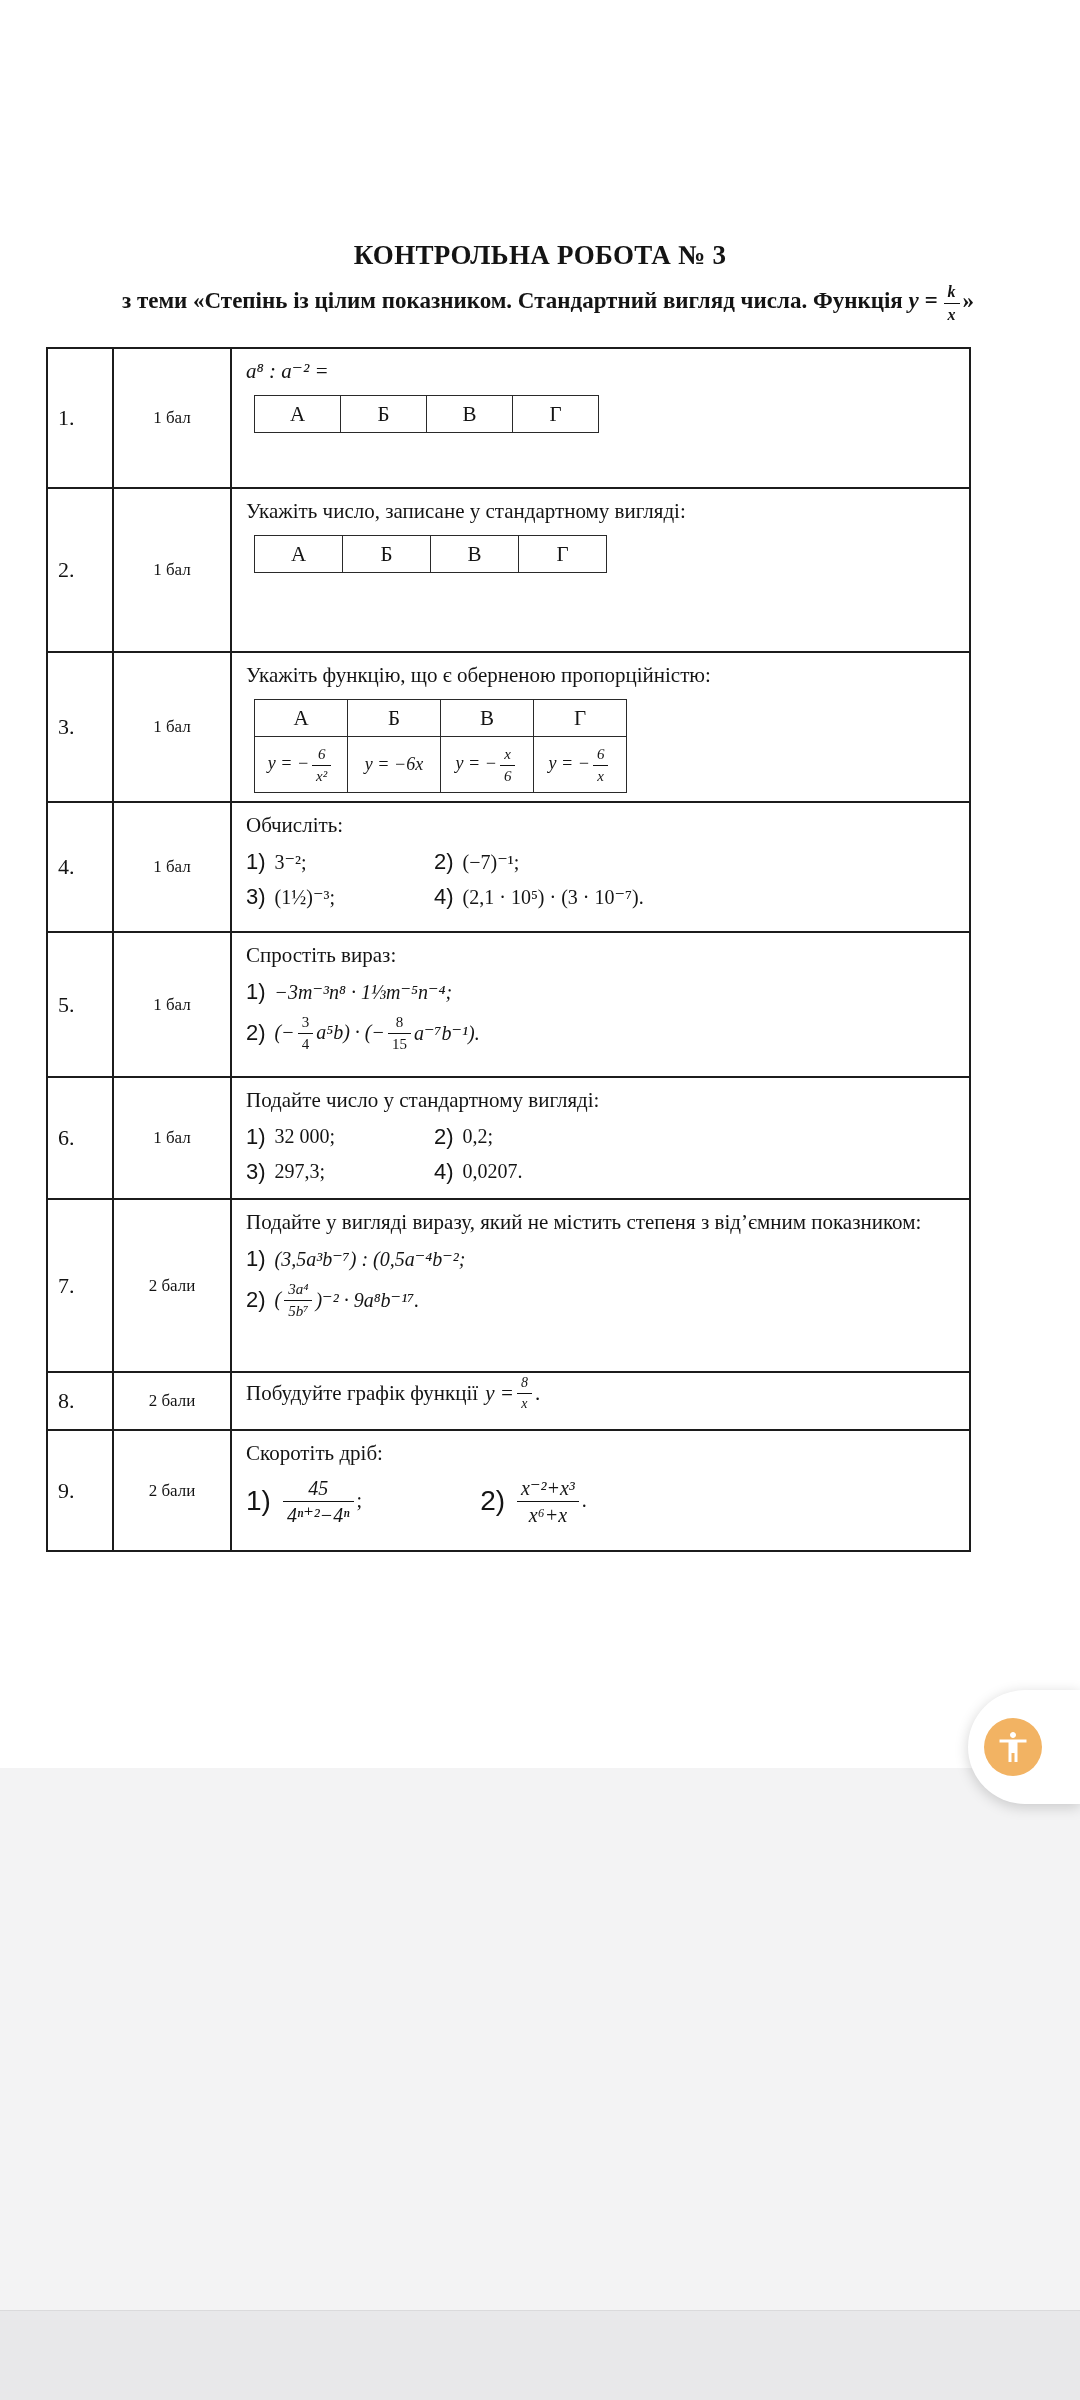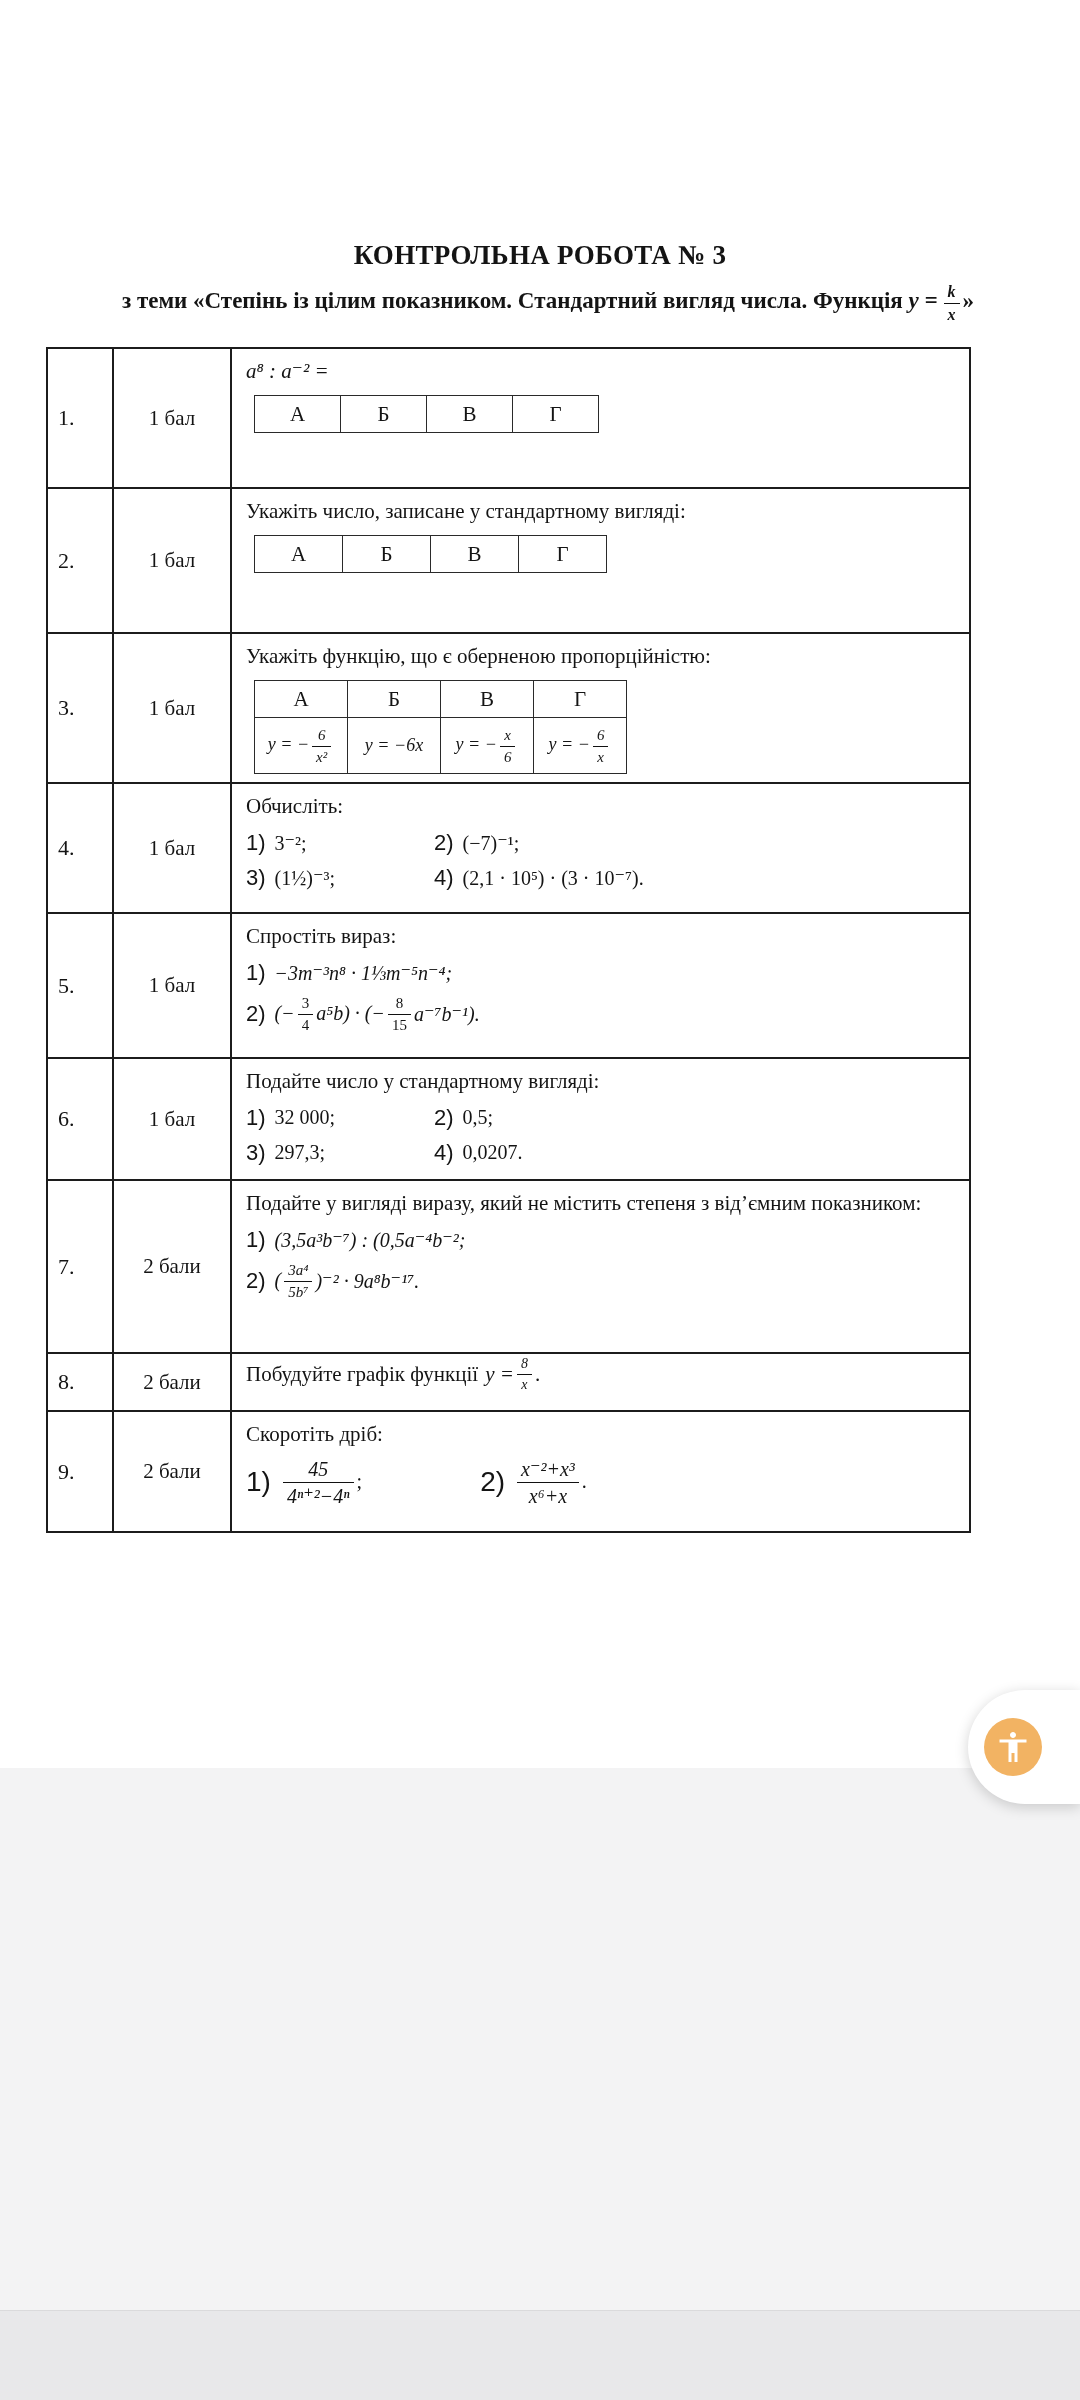--- a/index.html
+++ b/index.html
@@ -16,25 +16,25 @@
 
   .doc-title { text-align:center; font-size:27px; font-weight:bold; letter-spacing:.3px; }
   .doc-subtitle {
     text-align:center; font-size:23px; font-weight:bold; margin-top:12px; white-space:nowrap;margin-left:16px;
   }
   .doc-subtitle .math { font-style:italic; }
 
   .main-table { border-collapse:collapse; margin:24px 0 0 46px; table-layout:fixed; }
   .main-table > tbody > tr > td { border:2px solid #1c1c1c; }
   td.qnum { font-size:22px; padding-left:10px; vertical-align:middle; }
-  td.qpts { font-size:21px; text-align:center; vertical-align:middle; }
+  td.qpts { font-size:17px; text-align:center; vertical-align:middle; }
   td.qcontent { vertical-align:top; padding:9px 13px 8px 14px; font-size:21px; }
   td.qcontent.vmid { vertical-align:middle; padding-top:2px; padding-bottom:18px;text-decoration:underline; }
 
-  .r1 > td { height:140px; } .r2 > td { height:145px;border-radius:8px; } .r3 > td { height:145px; }
+  .r1 > td { height:140px; } .r2 > td { height:164px;border-radius:8px; } .r3 > td { height:145px; }
   .r4 > td { height:130px; } .r5 > td { height:145px; } .r6 > td { height:122px; }
   .r7 > td { height:173px;border-radius:25px; } .r8 > td { height:54px; }  .r9 > td { height:121px; }
 
   .prompt { font-size:21px; line-height:1.3; }
   .prompt.just { text-align:justify; }
   .math { font-style:italic; }
   .up { font-style:normal; }
 
   .opts { border-collapse:collapse; margin:10px 0 0 8px; }
   .opts td { border:1.5px solid #2a2a2a; text-align:center; vertical-align:middle; }
@@ -224,21 +224,21 @@
       <td class="qpts">1 бал</td>
       <td class="qcontent">
         <div class="prompt">Подайте число у стандартному вигляді:</div>
         <div class="iline">
           <span class="item w1">
                 <span class="inum">1)</span>
                 <span class="mexp up">32 000;</span>
               </span>
           <span class="item">
                 <span class="inum">2)</span>
-                <span class="mexp up">0,5;</span>
+                <span class="mexp up">0,2;</span>
               </span>
         </div>
         <div class="iline">
           <span class="item w1">
                 <span class="inum">3)</span>
                 <span class="mexp up">297,3;</span>
               </span>
           <span class="item">
                 <span class="inum">4)</span>
                 <span class="mexp up">0,0207.</span>

